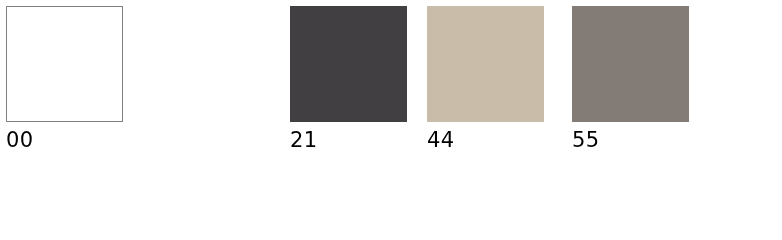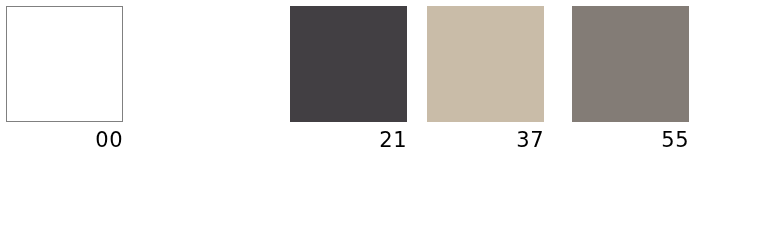--- a/index.html
+++ b/index.html
@@ -28,21 +28,21 @@
     width: 117px;
     height: 116px;
     box-sizing: border-box;
   }
   .swatch-chip.bordered {
     border: 1px solid #808080;
   }
   .swatch-label {
     display: block;
     width: 117px;
-    text-align: right;
+    text-align: left;
     font-size: 21px;
     line-height: 24px;
     color: #000000;
     margin-top: 6px;
     letter-spacing: 0.5px;
     font-family: "DejaVu Sans", sans-serif;
   }
 </style>
 </head>
 <body>
@@ -51,19 +51,19 @@
     <div class="swatch-group" style="left: 6px; width: 117px;">
       <div class="swatch-chip bordered" style="width: 117px; height: 116px; background: rgb(255, 255, 255); border-color: rgb(128, 128, 128);"></div>
       <span class="swatch-label" style="width: 117px;">00</span>
     </div>
     <div class="swatch-group" style="left: 290px; width: 117px;">
       <div class="swatch-chip" style="width: 117px; height: 116px; background: rgb(66, 63, 67);"></div>
       <span class="swatch-label" style="width: 117px;">21</span>
     </div>
     <div class="swatch-group" style="left: 427px; width: 117px;">
       <div class="swatch-chip" style="width: 117px; height: 116px; background: rgb(201, 188, 168);"></div>
-      <span class="swatch-label" style="width: 117px;">37</span>
+      <span class="swatch-label" style="width: 117px;">44</span>
     </div>
     <div class="swatch-group" style="left: 572px; width: 117px;">
       <div class="swatch-chip" style="width: 117px; height: 116px; background: rgb(131, 124, 118);"></div>
       <span class="swatch-label" style="width: 117px;">55</span>
     </div>
   </div>
 
 </body></html>

